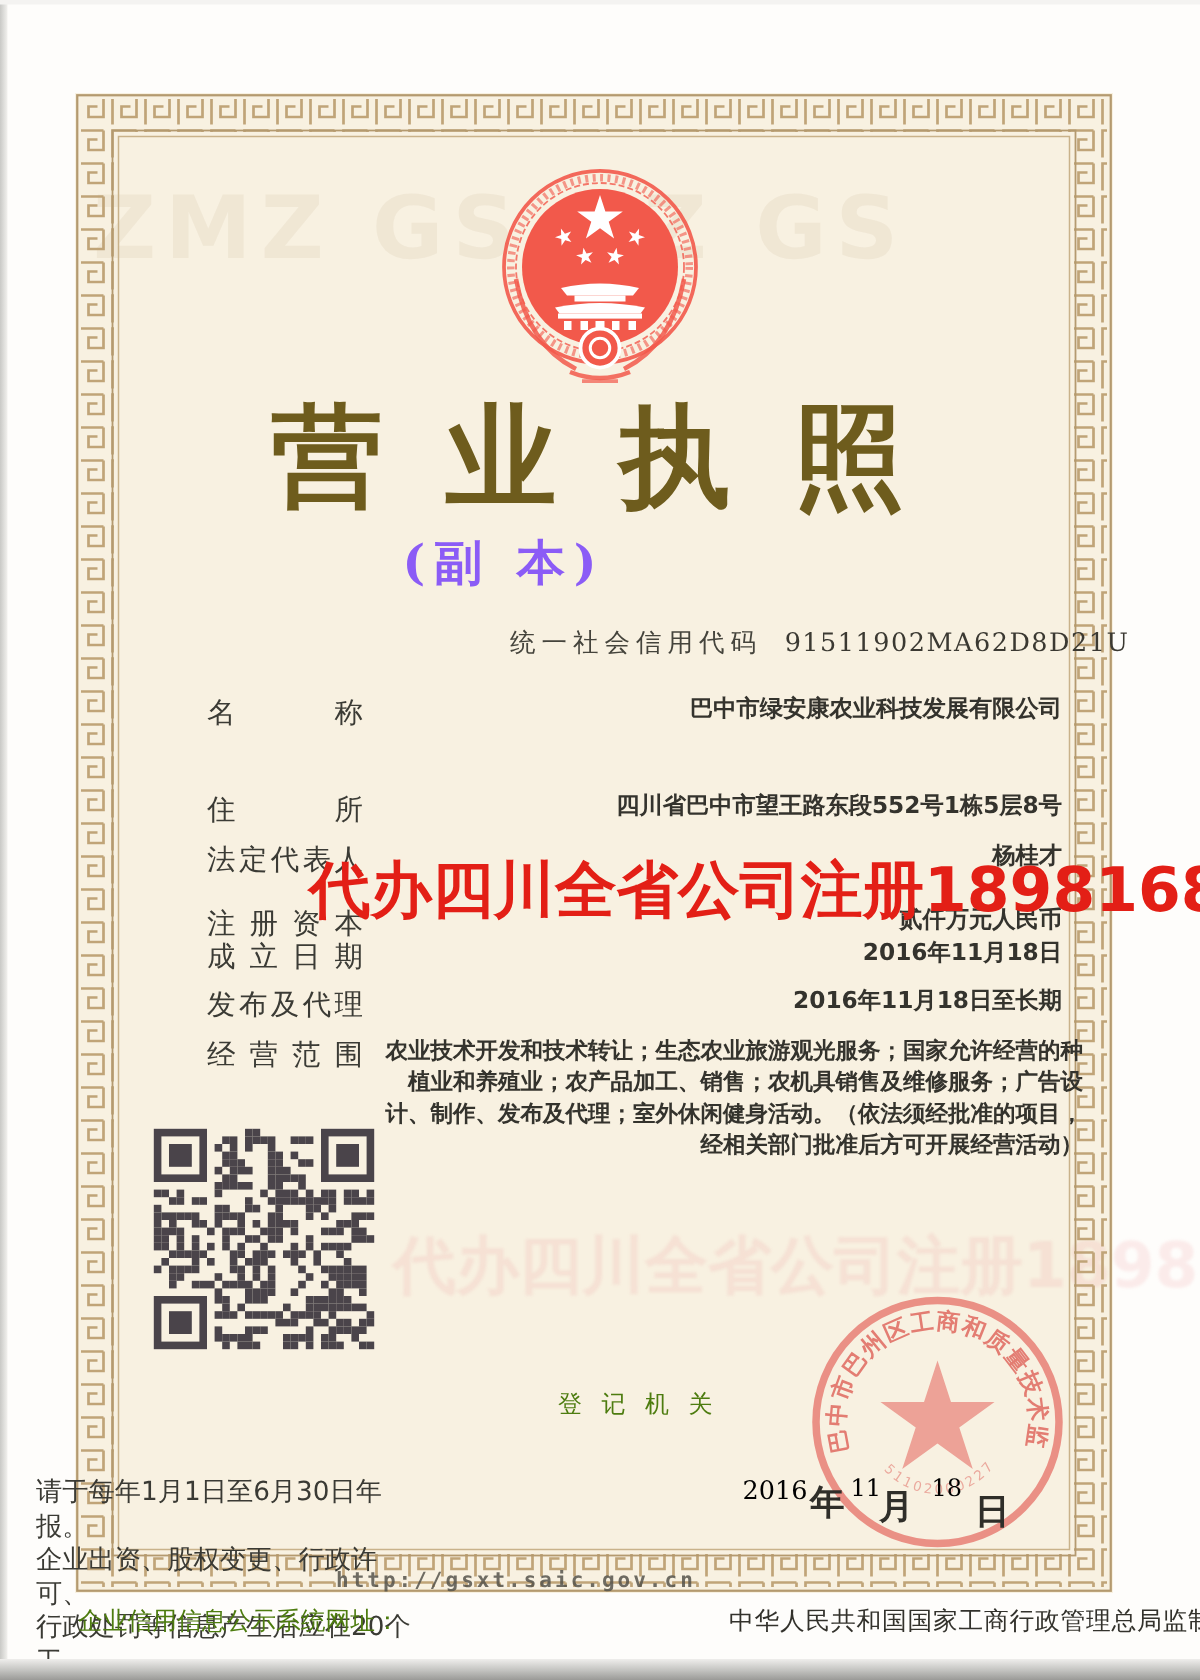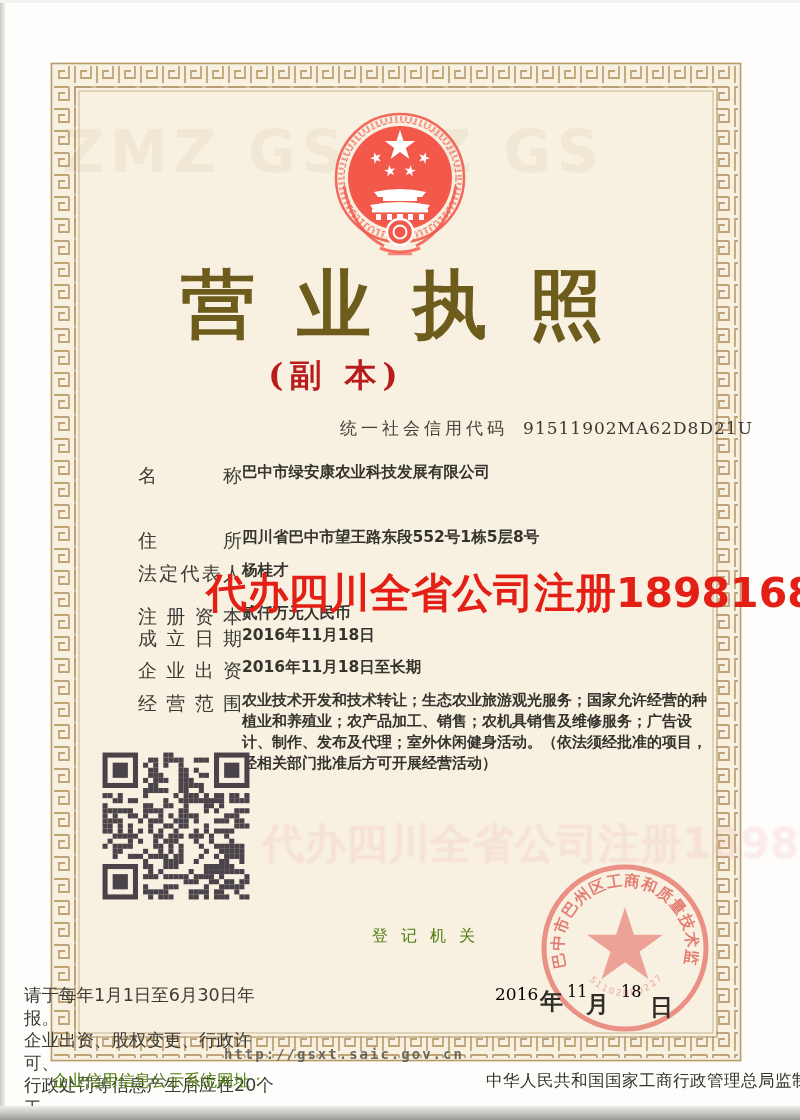--- a/index.html
+++ b/index.html
@@ -21,32 +21,32 @@
       justify-content:space-between;font-size:58px;font-weight:bold;color:rgba(198,178,148,0.16);
       letter-spacing:6px;z-index:1;}
 
   .emblem{position:absolute;left:330px;top:108px;z-index:3;}
 
   .title{position:absolute;left:0;top:256px;width:800px;text-align:center;z-index:4;
          font-family:"DejaVu Serif","Liberation Serif",serif;font-weight:bold;
          font-size:74px;color:#6e5c1d;letter-spacing:42px;padding-left:26px;box-sizing:border-box;}
   .subtitle{position:absolute;left:0;top:354px;width:672px;text-align:center;z-index:4;
          font-family:"DejaVu Serif","Liberation Serif",serif;font-weight:bold;
-         font-size:32px;color:#b91c1c;letter-spacing:6px;}
+         font-size:32px;color:#8b5cf6;letter-spacing:6px;}
 
   .credit-line{position:absolute;left:340px;top:417px;z-index:4;white-space:nowrap;}
   .credit-label{font-size:17px;color:#45443c;letter-spacing:4px;font-weight:500;}
   .credit-code{font-family:"DejaVu Serif","Liberation Serif",serif;font-size:17px;
                color:#3b3932;margin-left:10px;letter-spacing:1px;}
 
   .field-row{position:absolute;left:138px;width:585px;display:flex;align-items:flex-start;z-index:4;}
   .field-label{width:104px;flex:none;font-size:19px;color:#3b3b35;font-weight:500;
                text-align:justify;text-align-last:justify;line-height:22px;}
-  .field-value{margin-top:-2px;width:452px;font-size:15.5px;font-weight:bold;
-               color:#34332d;line-height:21px;}
+  .field-value{margin-left:14px;margin-top:-2px;width:452px;font-size:15.5px;font-weight:bold;
+               color:#34332d;line-height:21px;text-align:right;}
   .row-name{top:464px;} .row-type{top:497px;} .row-addr{top:529px;} .row-legal{top:562px;}
   .row-capital{top:605px;} .row-est{top:627px;} .row-term{top:659px;} .row-scope{top:692px;}
   .row-scope .field-value{font-size:15px;width:466px;line-height:21px;}
 
   .watermark{position:absolute;left:206px;top:566px;z-index:10;white-space:nowrap;
              font-size:41px;font-weight:bold;color:#e31f16;letter-spacing:0px;}
   .watermark-echo{position:absolute;left:262px;top:816px;z-index:1;white-space:nowrap;
              font-size:42px;font-weight:bold;color:rgba(236,130,135,0.14);filter:blur(1px);}
 
   .qr{position:absolute;left:100px;top:750px;z-index:4;}
@@ -148,21 +148,21 @@
   </div>
   <div class="field-row row-capital">
     <div class="field-label">注册资本</div>
     <div class="field-value">贰仟万元人民币</div>
   </div>
   <div class="field-row row-est">
     <div class="field-label">成立日期</div>
     <div class="field-value">2016年11月18日</div>
   </div>
   <div class="field-row row-term">
-    <div class="field-label">企业出资</div>
+    <div class="field-label">发布及代理</div>
     <div class="field-value">2016年11月18日至长期</div>
   </div>
   <div class="field-row row-scope">
     <div class="field-label">经营范围</div>
     <div class="field-value">农业技术开发和技术转让；生态农业旅游观光服务；国家允许经营的种植业和养殖业；农产品加工、销售；农机具销售及维修服务；广告设计、制作、发布及代理；室外休闲健身活动。（依法须经批准的项目，经相关部门批准后方可开展经营活动）</div>
   </div>
 
   <div class="watermark">代办四川全省公司注册18981684588</div>
   <div class="watermark-echo">代办四川全省公司注册18981684588</div>
 

